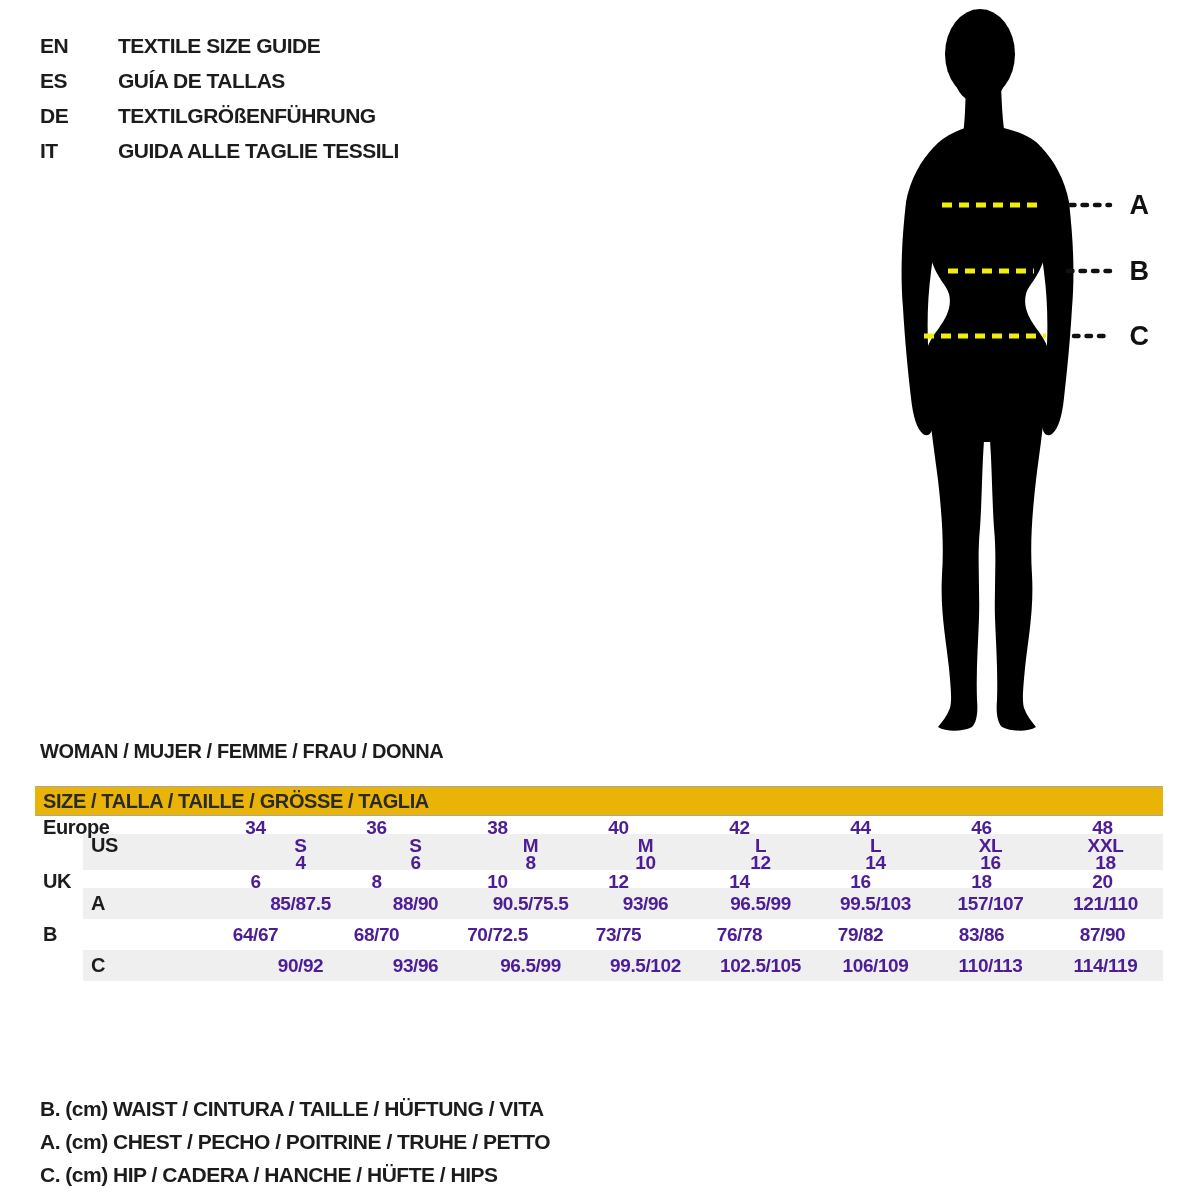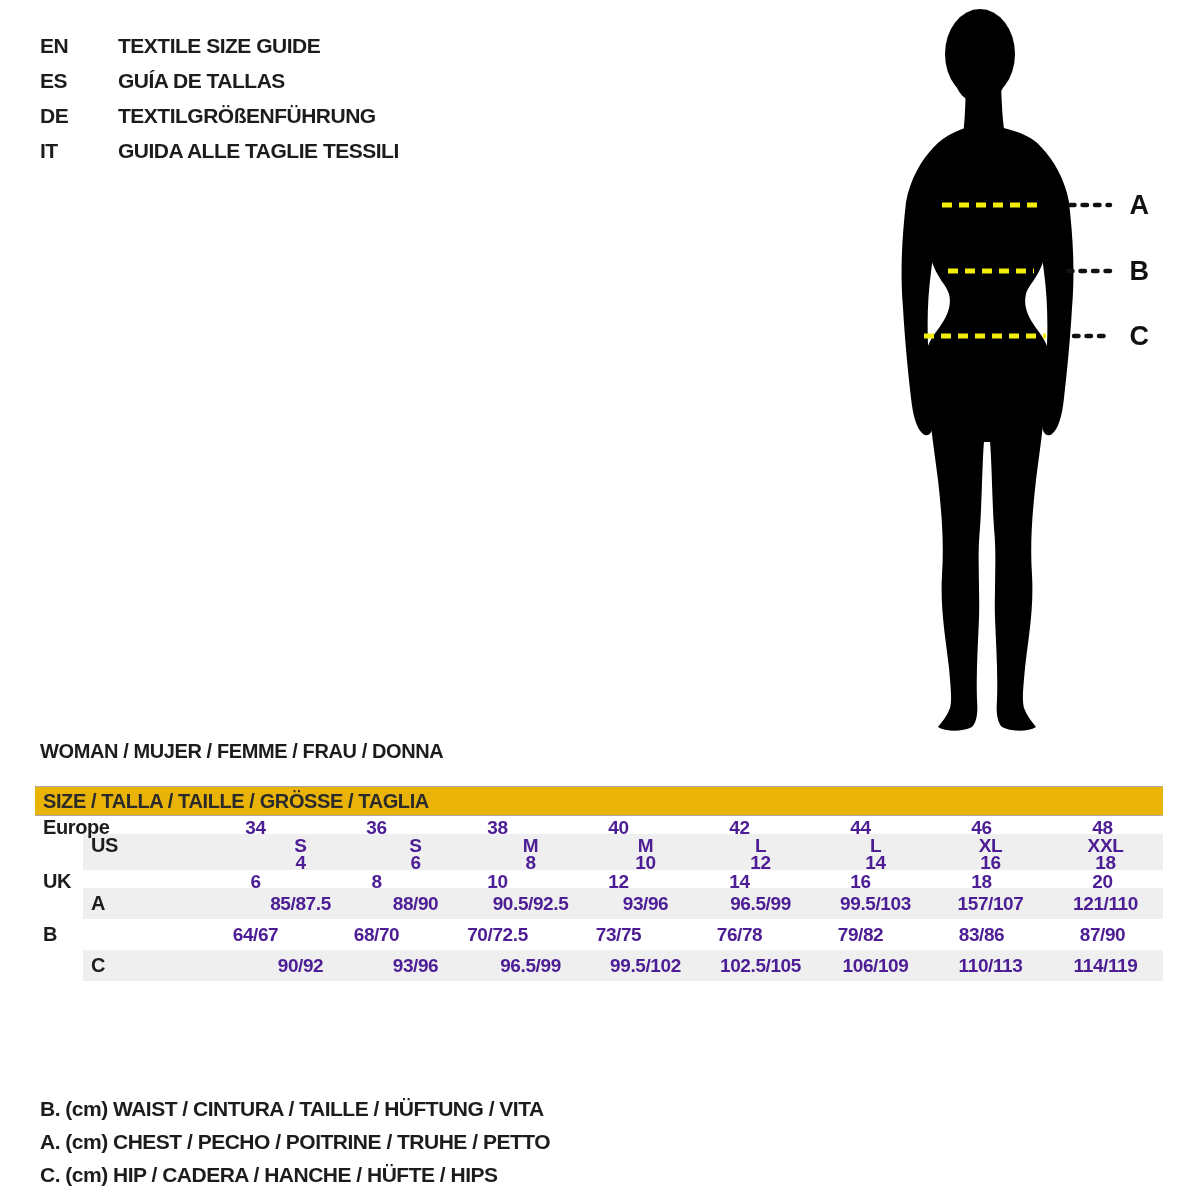--- a/index.html
+++ b/index.html
@@ -188,21 +188,21 @@
     <span class="t-cell">14</span>
     <span class="t-cell">16</span>
     <span class="t-cell">18</span>
     <span class="t-cell">20</span>
   </div>
 
   <div class="t-row r-short shaded">
     <span class="t-label">A</span>
     <span class="t-cell">85/87.5</span>
     <span class="t-cell">88/90</span>
-    <span class="t-cell">90.5/92.5</span>
+    <span class="t-cell">90.5/75.5</span>
     <span class="t-cell">93/96</span>
     <span class="t-cell">96.5/99</span>
     <span class="t-cell">99.5/103</span>
     <span class="t-cell">157/107</span>
     <span class="t-cell">121/110</span>
   </div>
 
   <div class="t-row r-short">
     <span class="t-label">B</span>
     <span class="t-cell">64/67</span>

